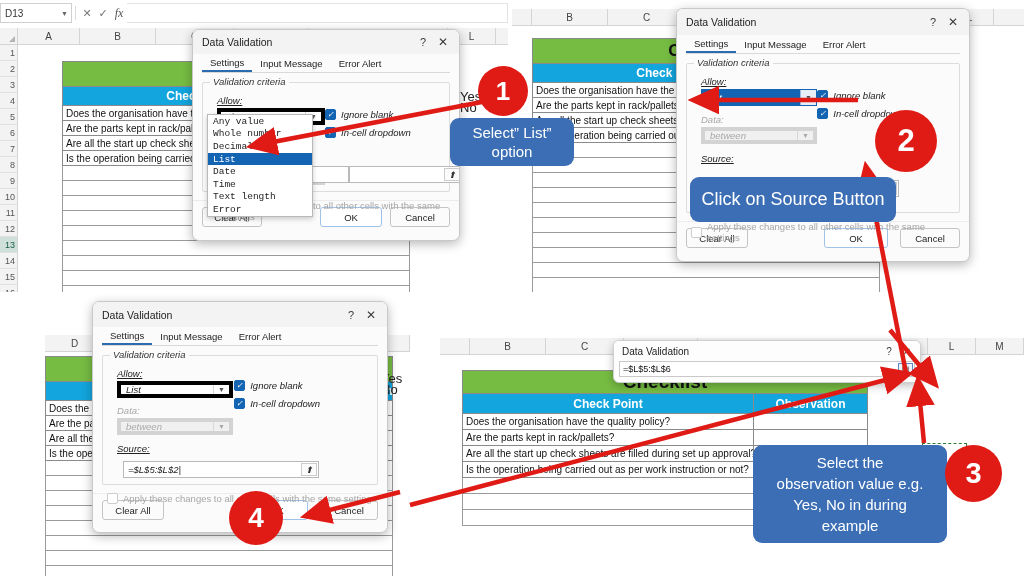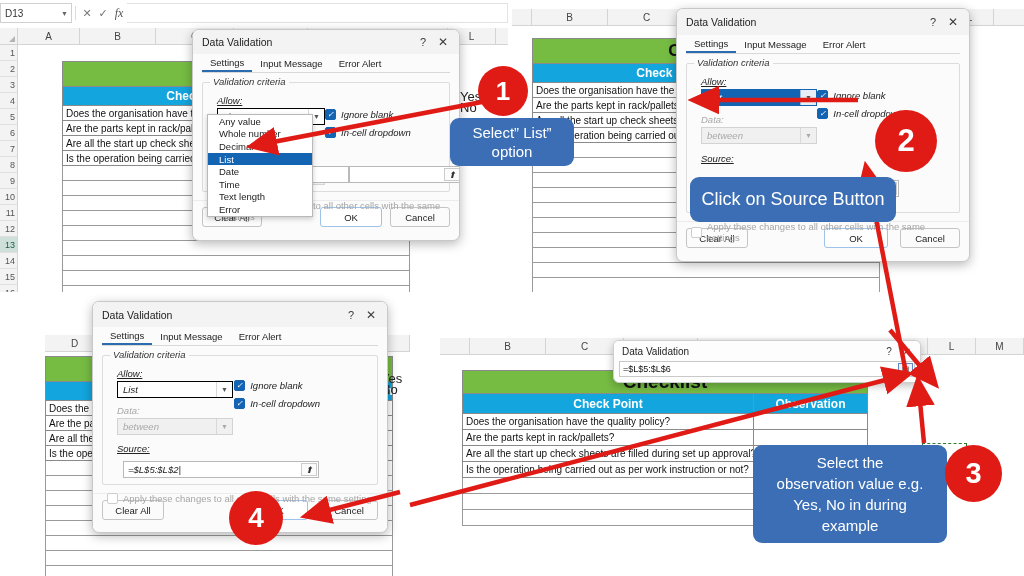--- a/index.html
+++ b/index.html
@@ -66,21 +66,21 @@
   .dlg-tb .b.x { font-size:12px; }
   .dlg-body { background:#fbfbfb; padding:0 9px 8px 9px; position:relative; }
   .tabs { display:flex; height:19px; border-bottom:1px solid #d9d9d9; margin-bottom:9px; }
   .tabs .tab { font-size:9.5px; color:#222; padding:0 8px; display:flex; align-items:center; }
   .tabs .tab.act { border-bottom:2px solid #2b6cb0; font-weight:normal; }
   .grp { border:1px solid #dcdcdc; border-radius:2px; position:relative; padding:12px 8px 8px 8px;font-style:italic; }
   .grp-lbl { position:absolute; top:-7px; left:7px; background:#fbfbfb; padding:0 3px; font-size:9.5px; color:#333; }
   .fld-lbl { font-size:9.5px; color:#222; margin:0 0 2px 6px; }
   .fld-lbl u { text-decoration:underline;margin-top:29px; }
   .fld-lbl.dim { color:#a8a8a8; }
-  .combo { height:17px; border:1px solid #000000; background:#fff; display:flex; align-items:center;
+  .combo { height:17px; border:4px solid #000000; background:#fff; display:flex; align-items:center;
            font-size:9.5px; color:#222; padding-left:5px; margin-left:6px; position:relative; }
   .combo .arrow { position:absolute; right:0; top:0; bottom:0; width:16px; border-left:1px solid #d8d8d8;
                   display:flex; align-items:center; justify-content:center; font-size:7px; color:#555; }
   .combo.sel { background:#1464b4; color:#fff; border:1px solid #1464b4; }
   .combo.sel .arrow { background:#e7eef6; color:#555; border-left:1px solid #9dbbdc; }
   .combo.dim { background:#f0f0f0; color:#a9a9a9; border-color:#d3d3d3; }
   .combo.dim .arrow { color:#a9a9a9; }
   .txtbox { height:17px; border:1px solid #b9b9b9; background:#fff; display:flex; align-items:center;
             font-size:9.5px; color:#222; padding-left:4px; margin-left:6px; position:relative; }
   .rngbtn { position:absolute; right:1px; top:1px; bottom:1px; width:16px; background:#fbfbfb; border:1px solid #ccc;
@@ -88,21 +88,21 @@
   .cbx { display:flex; align-items:center; margin-bottom:7px; font-size:9.5px; color:#1b1b1b; }
   .cbx .box { width:11px; height:11px; background:#1464b4; border:1px solid #1464b4; border-radius:2px;
               margin-right:5px; color:#fff; font-size:8px; line-height:10px; text-align:center; }
   .applyrow { display:flex; align-items:center; font-size:9.5px; color:#a6a6a6; margin-top:8px; }
   .applyrow .box { width:11px; height:11px; background:#fff; border:1px solid #cdcdcd; border-radius:2px; margin-right:5px; }
   .dlg-foot { display:flex; align-items:center; padding:6px 9px 8px 9px; background:#fbfbfb; border-top:1px solid #ececec;}
   .btn { height:20px; min-width:56px; border:1px solid #c4c4c4; border-radius:3px; background:#fbfbfb;
          font-size:9.5px; color:#1b1b1b; display:flex; align-items:center; justify-content:center; }
   .btn.def { border:1px solid #9fc2e8; background:#fff; }
   .dd { position:absolute; background:#fff; border:1px solid #b9b9b9; box-shadow:0 2px 5px rgba(0,0,0,.2); z-index:20; }
-  .dd .it { font-size:9.5px; color:#222; height:12.6px; display:flex; align-items:center; padding-left:11px; }
+  .dd .it { font-size:9.5px; color:#222; height:12.6px; display:flex; align-items:center; padding-left:5px;font-family:Liberation Mono, monospace; }
   .dd .it.sel { background:#1464b4; color:#fff; }
 
   
   .picker { position:absolute; background:#fdfdfd; border:1px solid #cfcfcf; border-radius:6px;
             box-shadow:0 3px 9px rgba(0,0,0,.25); overflow:hidden; z-index:30; }
   .picker-tb { height:20px; display:flex; align-items:center; padding:0 4px 0 8px; background:#fdfdfd; }
   .picker-tb .t { flex:1; font-size:10px; color:#1c1c1c; }
   .picker-tb .b { width:18px; text-align:center; font-size:10px; color:#3b3b3b; }
   .picker-in { margin:0 5px 5px 5px; height:16px; border:1px solid #c9c9c9; background:#fff; position:relative;
                font-size:9px; color:#111; display:flex; align-items:center; padding-left:3px; }

